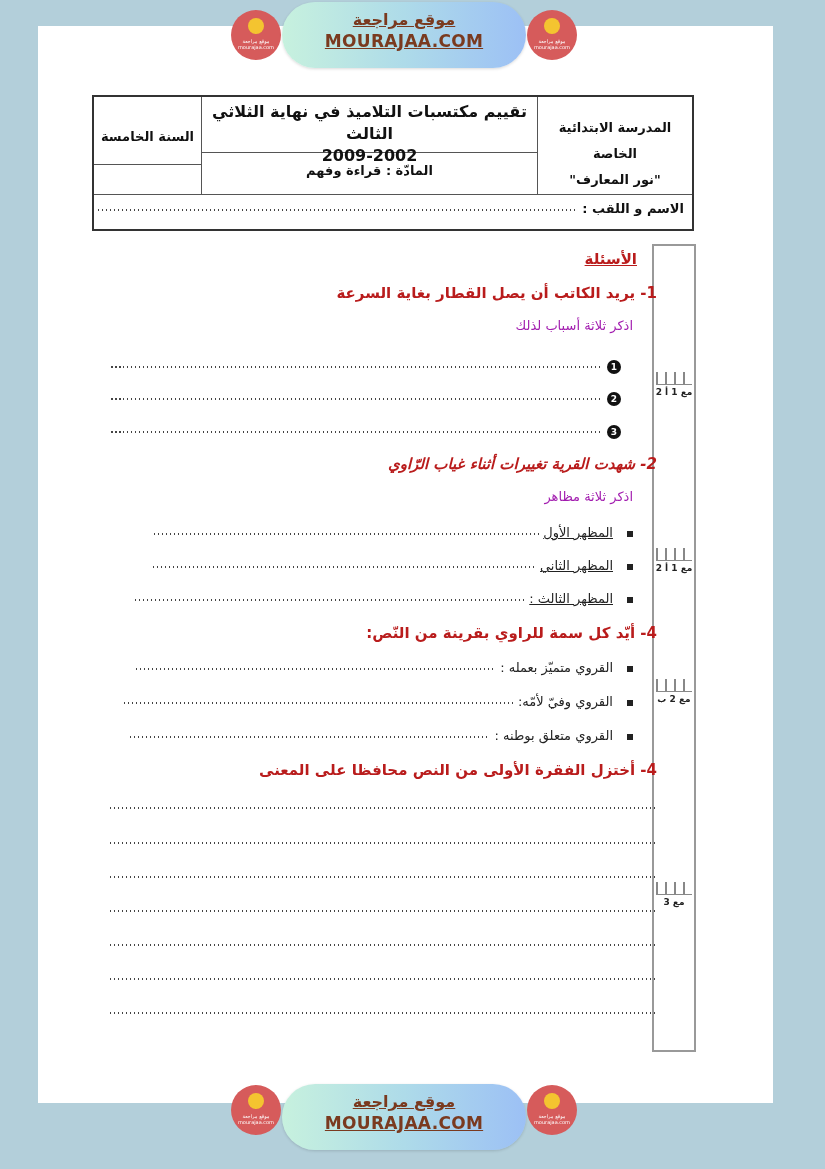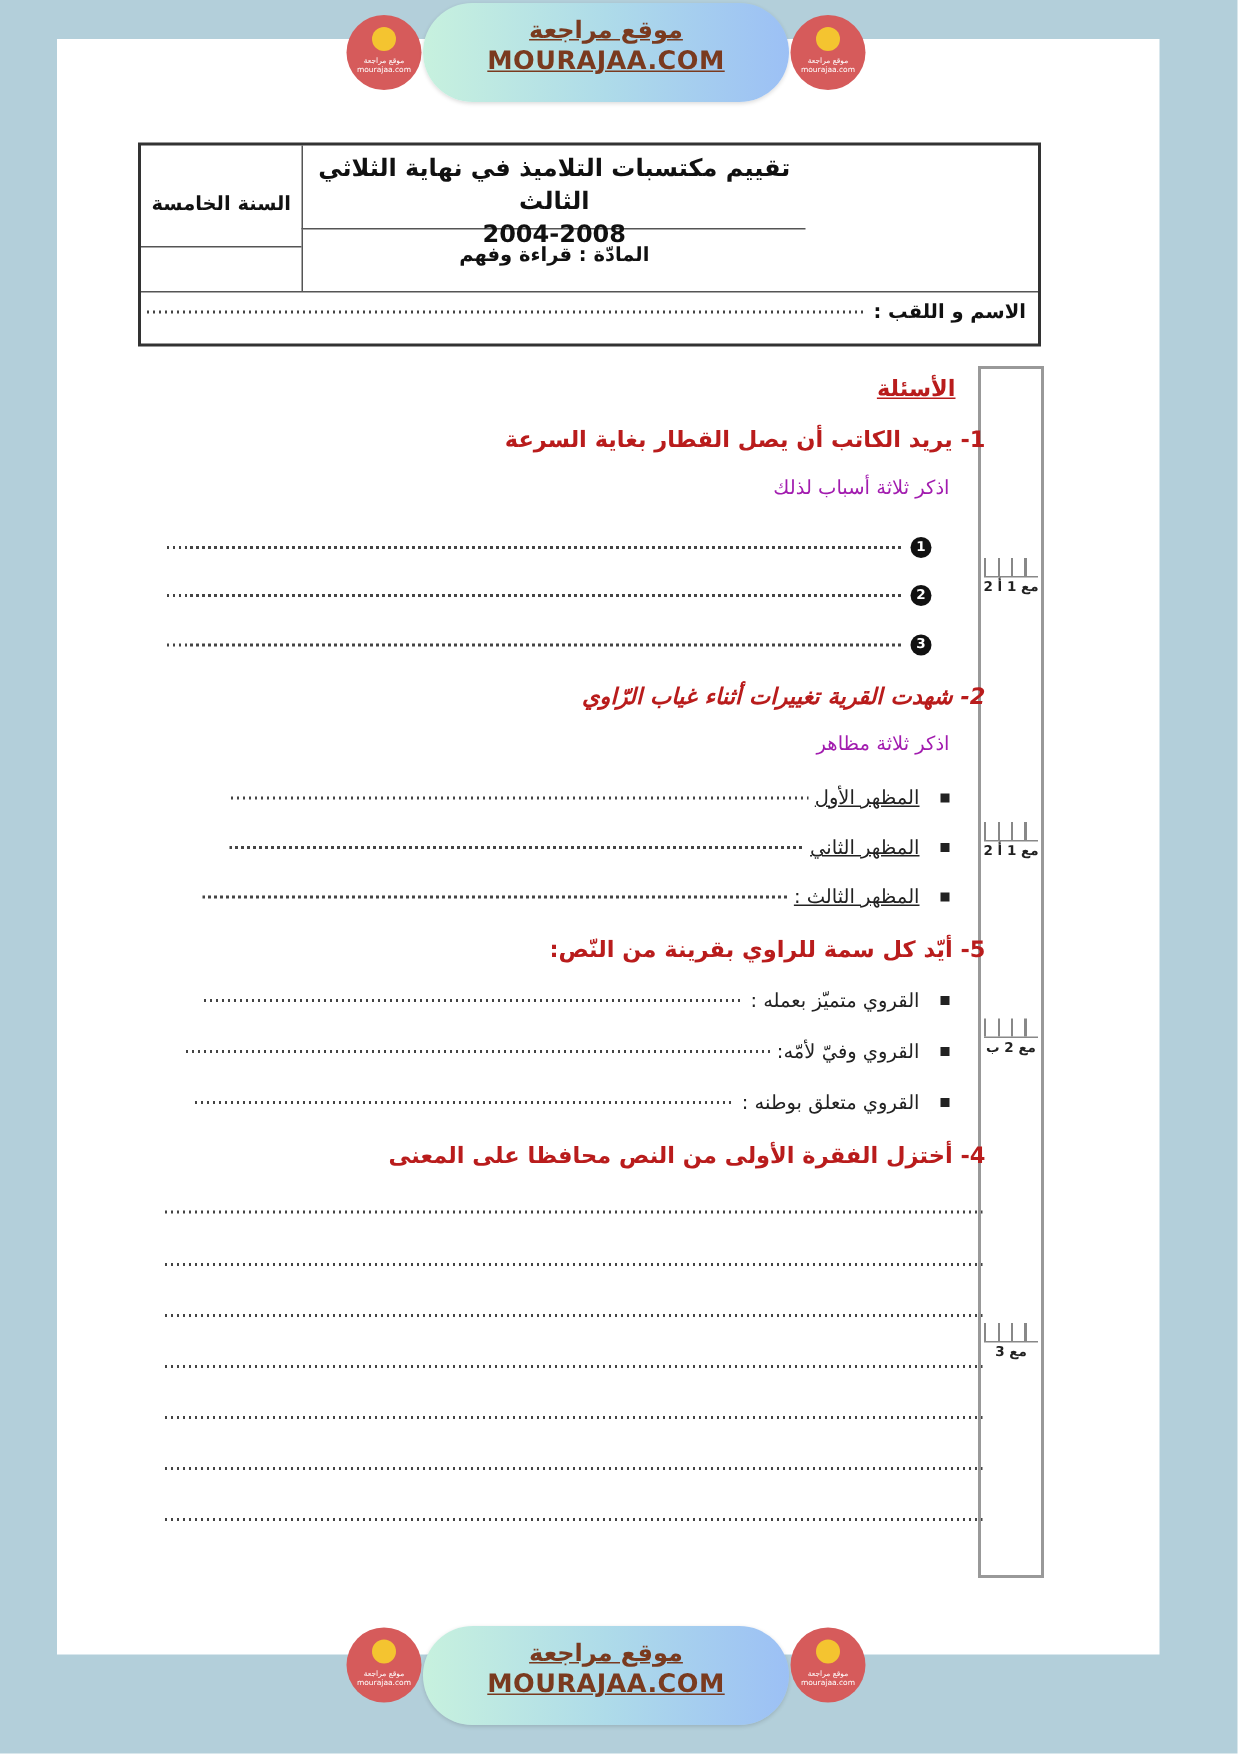--- a/index.html
+++ b/index.html
@@ -97,23 +97,27 @@
     <span class="ar">موقع مراجعة</span>
     <span class="en">MOURAJAA.COM</span>
   </div>
   <div class="logo r">
     <div class="dot"></div>
     <div class="tiny"><span>موقع مراجعة</span><br><span>mourajaa.com</span></div>
   </div>
 </div>
 
 <div class="hdr">
+  <div class="cell c-school">
+    <div>المدرسة الابتدائية الخاصة</div>
+    <div>"نور المعارف"</div>
+  </div>
   <div class="cell c-title">
     <div>تقييم مكتسبات التلاميذ في نهاية الثلاثي الثالث</div>
-    <div style="direction:ltr;">2004-2008</div>
+    <div style="direction:ltr;">2009-2002</div>
   </div>
   <div class="cell c-year">السنة الخامسة</div>
   <div class="cell c-subject">المادّة : قراءة وفهم</div>
   <div class="cell c-name">
     <span>الاسم و اللقب :</span>
     <span class="dotfill" style="width:480px;"></span>
   </div>
 </div>
 
 <div class="side">
@@ -159,21 +163,21 @@
 </div>
 <div class="line-row" style="right:192px; top:558px;">
   <span class="bullet"></span><span class="u">المظهر الثاني</span>
   <span class="dotfill" style="width:383px;"></span>
 </div>
 <div class="line-row" style="right:192px; top:591px;">
   <span class="bullet"></span><span class="u">المظهر الثالث :</span>
   <span class="dotfill" style="width:390px;"></span>
 </div>
 
-<div class="q qhead" style="right:168px; top:624px;">5- أيّد كل سمة للراوي بقرينة من النّص:</div>
+<div class="q qhead" style="right:168px; top:624px;">4- أيّد كل سمة للراوي بقرينة من النّص:</div>
 
 <div class="line-row" style="right:192px; top:660px;">
   <span class="bullet"></span><span>القروي متميّز بعمله :</span>
   <span class="dotfill" style="width:360px;"></span>
 </div>
 <div class="line-row" style="right:192px; top:694px;text-align:center;">
   <span class="bullet"></span><span>القروي وفيّ لأمّه:</span>
   <span class="dotfill" style="width:390px;"></span>
 </div>
 <div class="line-row" style="right:192px; top:728px;">

